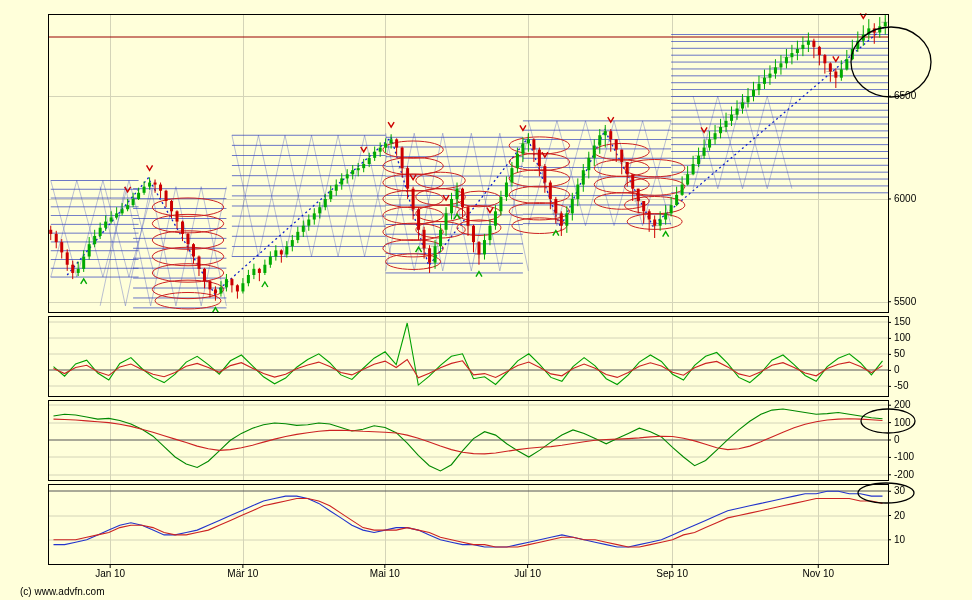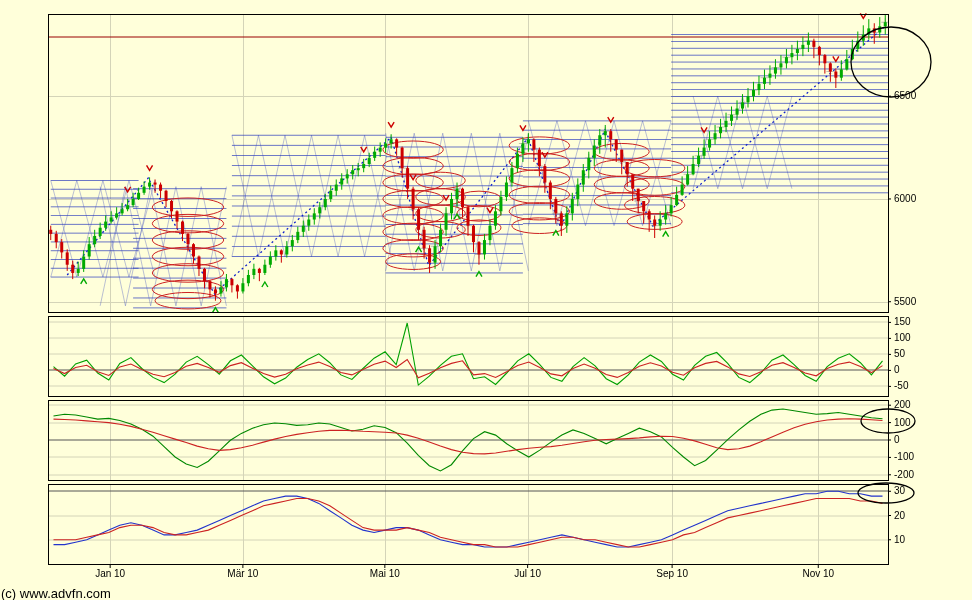--- a/index.html
+++ b/index.html
@@ -1,20 +1,20 @@
 <!DOCTYPE html>
 <html><head>
 <meta charset="utf-8">
 <style>
   html,body{margin:0;padding:0;background:#ffffff;}
   .page{position:relative;width:972px;height:600px;background:#FFFFDA;
         font-family:"Liberation Sans",sans-serif;overflow:hidden;}
   .title{position:absolute;top:2px;left:48px;width:840px;text-align:center;
          font-size:10px;color:#000;}
-  .copyright{position:absolute;left:1px;top:586px;font-size:13px;color:#000;}
+  .copyright{position:absolute;left:20px;top:586px;font-size:10px;color:#000;}
   svg{position:absolute;top:0;left:0;}
   svg text{font-family:"Liberation Sans",sans-serif;font-size:10px;fill:#000;}
 </style>
 </head>
 <body>
 
 <div class="page">
   <div class="title">DBI:DAX</div>
   <svg id="chart" width="972" height="600">
       <defs>

